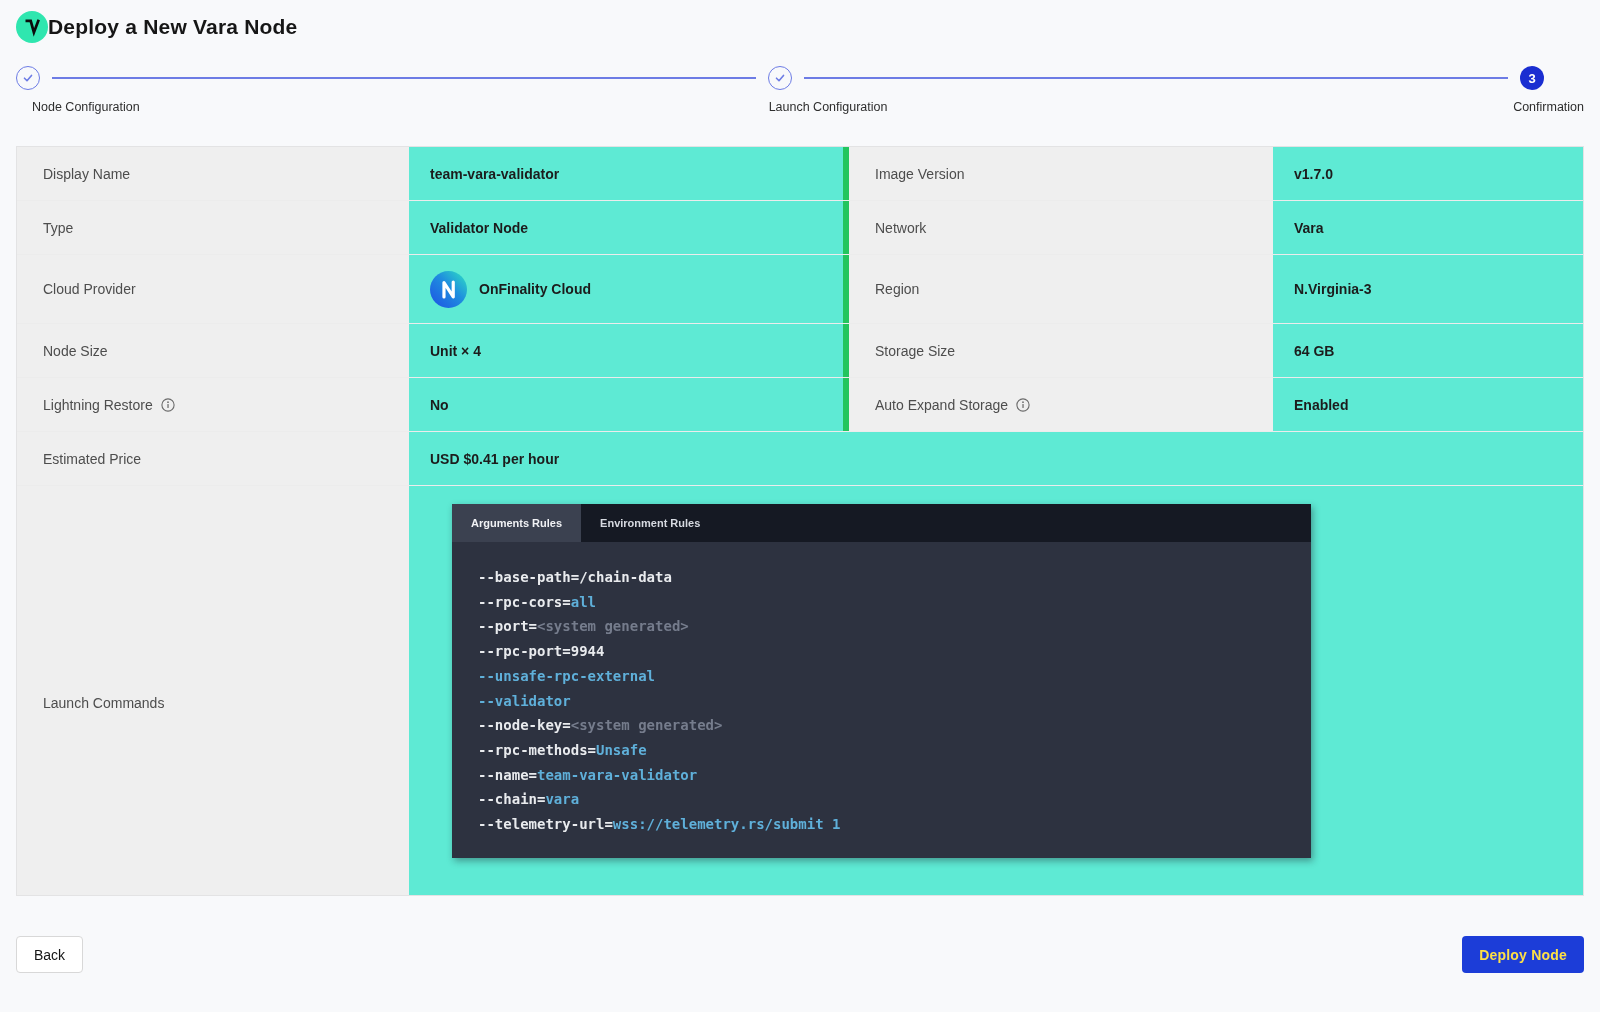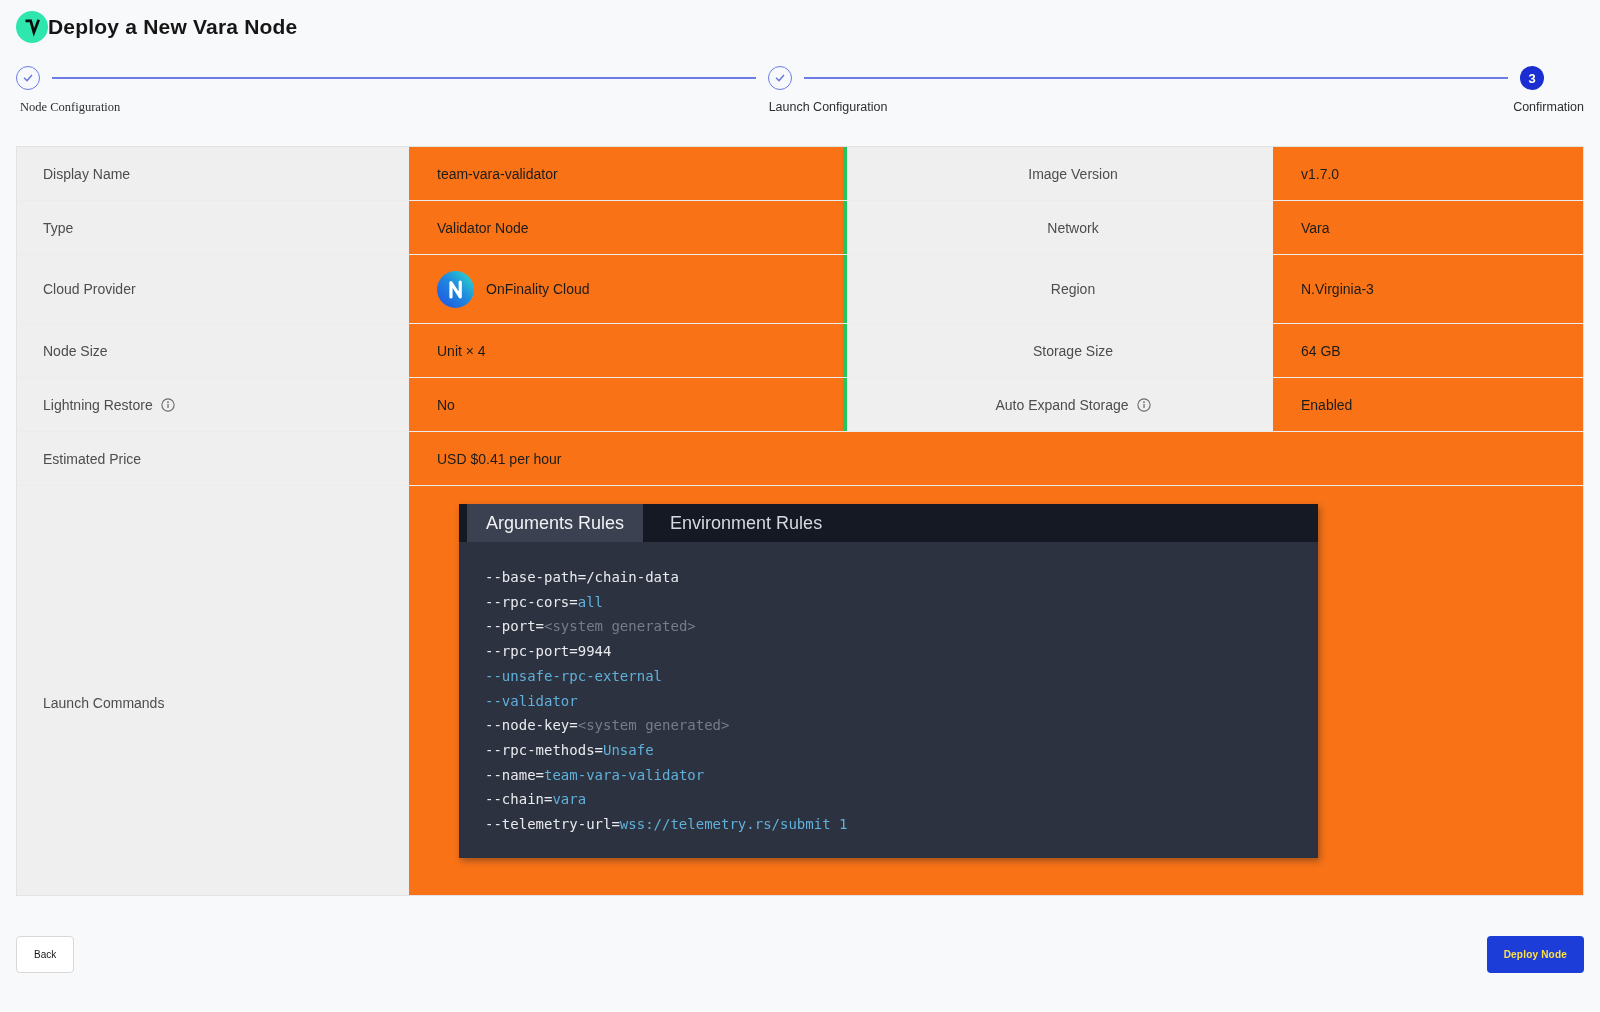--- a/index.html
+++ b/index.html
@@ -30,52 +30,52 @@
 
   
   .stepper{position:relative;margin-top:20px;height:58px;}
   .stepper-track{display:flex;align-items:center;height:24px;}
   .step-circle{width:24px;height:24px;border-radius:50%;flex:0 0 auto;display:flex;align-items:center;justify-content:center;}
   .step-circle.done{border:1.6px solid var(--stepper-indigo);background:transparent;}
   .step-circle.current{background:var(--step-current);color:#fff;font-size:13px;font-weight:700;margin-right:40px;}
   .step-line{flex:1;height:1.6px;background:var(--stepper-indigo);margin:0 12px;}
   .stepper-labels{position:relative;height:22px;margin-top:10px;font-size:12.5px;color:#2e2e2e;}
   .step-label{position:absolute;top:0;white-space:nowrap;}
-  .step-label.s1{left:4px;font-family:Liberation Serif, serif;}
+  .step-label.s1{left:16px;}
   .step-label.s2{left:48%;}
   .step-label.s3{right:0;}
 
   
   .summary{margin-top:22px;background:#fff;border:1px solid #e3e3e4;}
   .srow{display:grid;grid-template-columns:392px 434px 430px 1fr;border-bottom:1px solid #ececec;min-height:54px;}
   .srow.tall{min-height:69px;}
   .srow:last-child{border-bottom:none;}
   .cell{display:flex;align-items:center;font-size:14px;}
   .label-cell{background:var(--label-bg);padding-left:26px;color:#4d4d4d;gap:8px;}
-  .label-cell.second{border-left:4px solid #22c55e;justify-content:center;}
-  .value-cell{background:#f97316;padding-left:28px;color:#1c1c1c;gap:12px;}
+  .label-cell.second{border-left:6px solid #22c55e;}
+  .value-cell{background:#5eead4;padding-left:21px;color:#1c1c1c;gap:12px;font-weight:bold;}
   .value-cell.vspan{grid-column:2 / -1;}
   .srow.launch{min-height:409px;border-bottom:none;}
   .srow.launch .label-cell{align-items:center;padding-top:25px;}
   .srow.launch .value-cell{align-items:flex-start;display:block;}
 
   
   .code-panel{margin:18px 0 0 22px;width:859px;box-shadow:2px 3px 7px rgba(20,24,35,.38);}
   .code-tabs{display:flex;background:var(--tab-bar-bg);height:38px;}
-  .code-tab{display:flex;align-items:center;padding:0 19px;font-size:18px;color:#d6d9e0;margin-left:8px;}
+  .code-tab{display:flex;align-items:center;padding:0 19px;font-size:11px;color:#d6d9e0;}
   .code-tab.active{background:var(--tab-active-bg);color:#f1f2f5;}
   .code-body{background:var(--code-bg);padding:23px 26px 21px 26px;}
   .code-line{font-family:"DejaVu Sans Mono","Liberation Mono",monospace;font-size:14px;line-height:24.7px;white-space:pre;color:var(--code-default);}
   .tok-d{color:var(--code-default);}
   .tok-a{color:var(--code-accent);}
   .tok-m{color:var(--code-muted);}
 
   
   .footer{display:flex;justify-content:space-between;align-items:center;margin-top:40px;}
-  .btn{font-family:inherit;font-size:10px;border-radius:4px;cursor:pointer;height:37px;display:flex;align-items:center;}
+  .btn{font-family:inherit;font-size:14px;border-radius:4px;cursor:pointer;height:37px;display:flex;align-items:center;}
   .btn-back{background:#fff;border:1px solid #d8d8d8;color:#151515;padding:0 17px;}
   .btn-deploy{background:var(--accent-blue);border:none;color:#fde047;font-weight:700;padding:0 17px;letter-spacing:.2px;}
 
   .info-icon{display:inline-flex;align-items:center;}
 </style>
 </head>
 <body>
 
 <div class="page">
 

